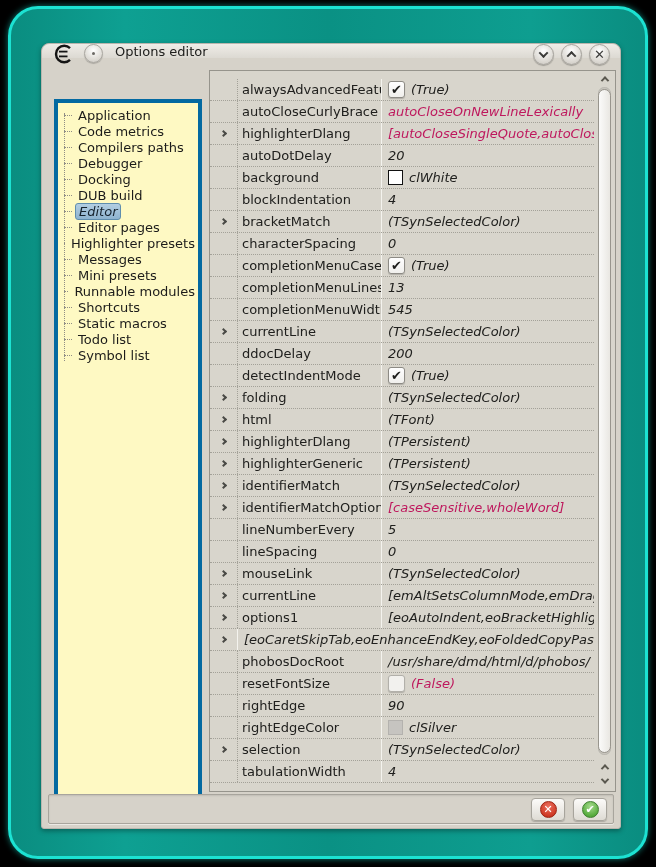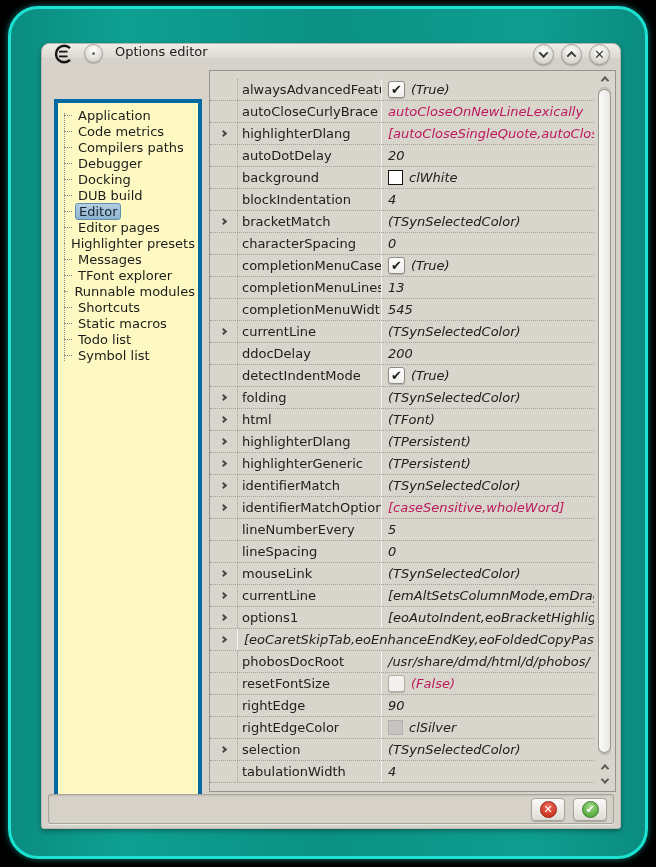--- a/index.html
+++ b/index.html
@@ -45,21 +45,21 @@
              background:#fef9c3; border:4px solid #0369a1; overflow:hidden;margin-top:24px; }
   .tree { position:relative; padding:4px 0 0 0; }
   .tree-line { position:absolute; left:6px; top:10px; height:248px;
                border-left:1px dotted #8f8d85; }
   .side-item { height:16px; display:flex; align-items:center; font-size:13px;
                color:#1c1c1a; white-space:nowrap; cursor:pointer; }
   .side-item .stub { display:inline-block; width:8px; border-top:1px dotted #8f8d85;
                      margin-left:6px; margin-right:3px; }
   .side-item .lbl { padding:0 3px; border-radius:3px; line-height:15px; }
   .side-item .lbl.selected { background:linear-gradient(#b3cee2,#8db3cf);
-                             border:1px solid #5f8eae; color:#16232e; }
+                             border:1px solid #5f8eae; color:#16232e;font-style:italic; }
 
   
   .grid { position:absolute; left:167px; top:26px; width:407px; height:722px;
           background:#d8d5cc; border:1px solid #96948c; overflow:hidden; }
   .rows { position:absolute; left:0; top:8px; right:21px; }
   .prow { display:flex; height:22px; align-items:center;
           border-bottom:1px dotted #a3a198; cursor:default; }
   .cell-arrow { width:27px; height:100%; display:flex; align-items:center; justify-content:center; }
   .expander { width:5px; height:5px; border-right:2px solid #4a4a46; border-bottom:2px solid #4a4a46;
               transform:rotate(-45deg); cursor:pointer; }
@@ -176,21 +176,21 @@
           <div class="side-item">
             <span class="stub"></span>
             <span class="lbl">Highlighter presets</span>
           </div>
           <div class="side-item">
             <span class="stub"></span>
             <span class="lbl">Messages</span>
           </div>
           <div class="side-item">
             <span class="stub"></span>
-            <span class="lbl">TFont explorer</span>
+            <span class="lbl">Mini presets</span>
           </div>
           <div class="side-item">
             <span class="stub"></span>
             <span class="lbl">Runnable modules</span>
           </div>
           <div class="side-item">
             <span class="stub"></span>
             <span class="lbl">Shortcuts</span>
           </div>
           <div class="side-item">

